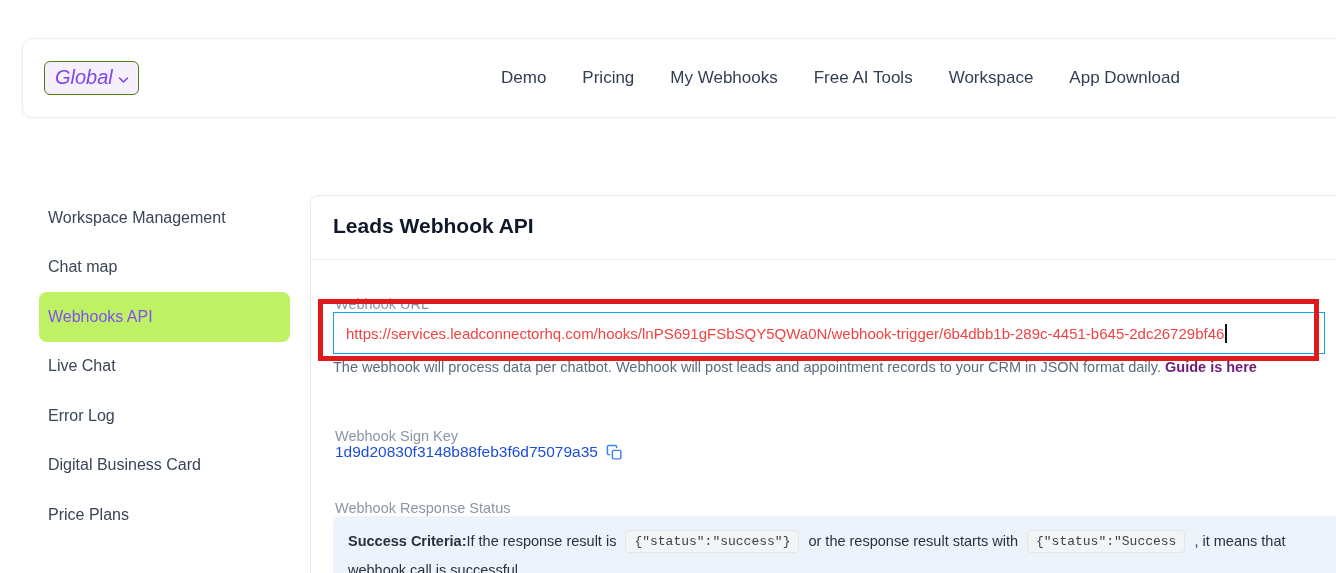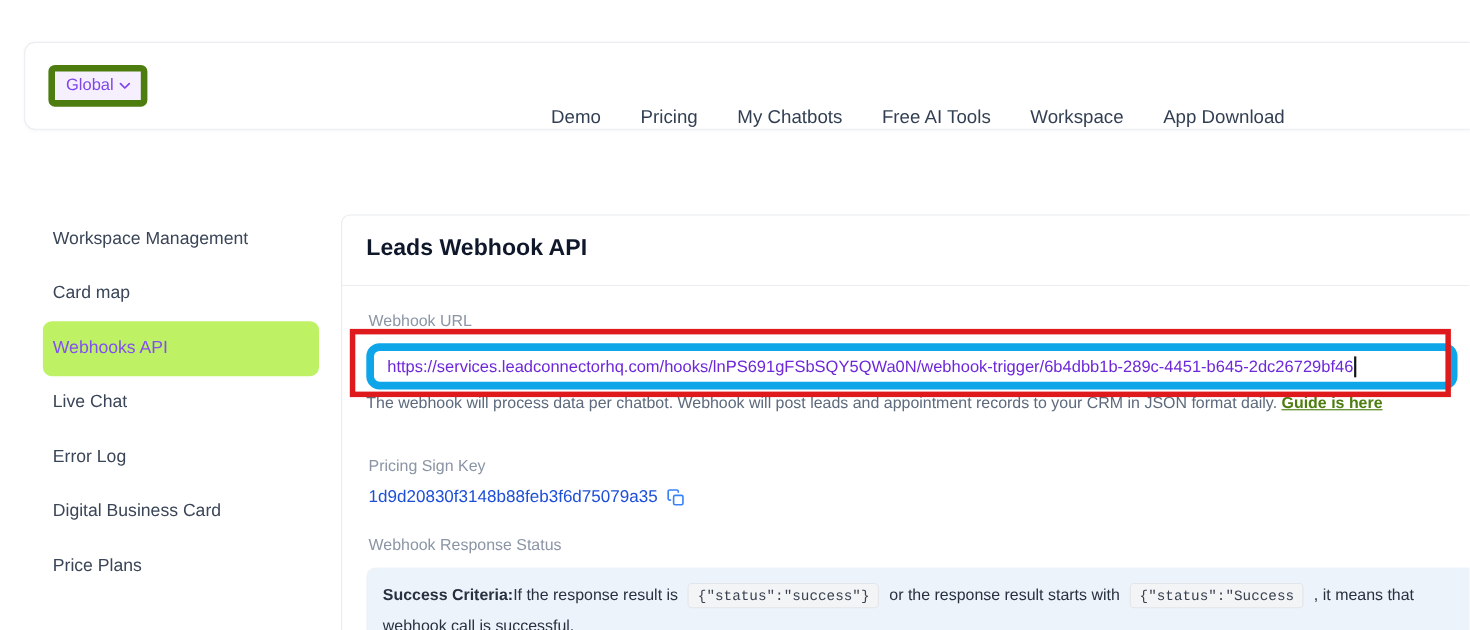--- a/index.html
+++ b/index.html
@@ -20,24 +20,24 @@
     border: 1px solid #ebedf1;
     border-radius: 10px;
     box-shadow: 0 1px 3px rgba(20,30,50,.04);
     display: flex; align-items: center;
   }
   .brand-group { display: flex; align-items: center; margin-left: 22px; cursor: pointer; }
   .logo { width: 47px; height: 47px; flex: 0 0 auto; }
   .brand-name { margin-left: 15px; font-size: 22px; color: #2e3a4b; letter-spacing: .2px; }
   .global-badge {
     margin-left: 21px; display: inline-flex; align-items: center; gap: 5px;
-    background: #f6f0fe; border: 6px solid #4d7c0f; color: #7e45e8;
-    font-size: 15px; padding: 4px 9px 5px 10px; border-radius: 6px; cursor: pointer;
+    background: #f6f0fe; border: 1px solid #4d7c0f; color: #7e45e8;
+    font-size: 20px; padding: 4px 9px 5px 10px; border-radius: 6px; cursor: pointer; font-style: italic;
   }
-  .nav { position: absolute; left: 478px; top: 0; height: 100%; display: flex; align-items: flex-end; gap: 36px; }
+  .nav { position: absolute; left: 478px; top: 0; height: 100%; display: flex; align-items: center; gap: 36px; }
   .nav-item { font-size: 17px; color: #323f52; cursor: pointer; white-space: nowrap; }
 
   
   .sidebar { position: absolute; left: 39px; top: 193px; width: 251px; }
   .side-item {
     height: 49.5px; display: flex; align-items: center;
     padding-left: 9px; font-size: 16px; color: #3a4557;
     border-radius: 8px; cursor: pointer; white-space: nowrap;
   }
   .side-item.active { background: #bef264; color: #8250f0; }
@@ -48,40 +48,40 @@
     width: 1036px; height: 430px;
     background: #fff; border: 1px solid #e9ebef;
     border-radius: 8px 0 0 0;
   }
   .content-title {
     position: absolute; left: 22px; top: 18px;
     font-size: 21px; font-weight: 600; color: #0f172a;
   }
   .title-divider { position: absolute; left: 0; top: 63px; width: 100%; border-top: 1px solid #eceef1; }
 
-  .field-label { position: absolute; left: 24px; font-size: 14.5px; color: #8b95a5; white-space: nowrap; }
+  .field-label { position: absolute; left: 24px; font-size: 14.5px; color: #8b95a5; white-space: nowrap; margin-top: 12px; }
   .lbl-url { top: 88px; }
   .lbl-key { top: 220px; }
   .lbl-status { top: 292px; }
 
   .url-input {
     position: absolute; left: 22px; top: 116px;
     width: 992px; height: 42px;
-    border: 7px solid #0ea5e9; border-radius: 12px; background: #fff;
+    border: 1px solid #0ea5e9; border-radius: 0; background: #fff;
     display: flex; align-items: center; padding: 0 12px;
-    font-size: 15px; color: #6d28d9; white-space: nowrap; overflow: hidden;
+    font-size: 15px; color: #ef4444; white-space: nowrap; overflow: hidden;
     cursor: text;
   }
   .caret { display: inline-block; width: 1.5px; height: 19px; background: #101418; margin-left: 1px; }
 
   .helper {
     position: absolute; left: 22px; top: 163px;
     font-size: 14.5px; color: #5d6a7c; white-space: nowrap;
   }
-  .guide-link { color: #4d7c0f; font-weight: 700; text-decoration: underline; cursor: pointer; }
+  .guide-link { color: #701a75; font-weight: 700; cursor: pointer; }
 
   .key-row {
     position: absolute; left: 24px; top: 247px;
     display: flex; align-items: center; gap: 8px;
     font-size: 15.5px; color: #1d4ed8;
   }
   .copy-btn { cursor: pointer; display: inline-flex; align-items: center; }
 
   .info-box {
     position: absolute; left: 22px; top: 320px;
@@ -114,30 +114,30 @@
     <span>Global</span>
     <span>
       <svg width="11" height="8" viewBox="0 0 11 8">
           <path d="M1.5 2 L5.5 6 L9.5 2" fill="none" stroke="#7e45e8" stroke-width="1.6" stroke-linecap="round" stroke-linejoin="round"></path>
         </svg>
     </span>
   </span>
   <nav class="nav">
     <span class="nav-item">Demo</span>
     <span class="nav-item">Pricing</span>
-    <span class="nav-item">My Chatbots</span>
+    <span class="nav-item">My Webhooks</span>
     <span class="nav-item">Free AI Tools</span>
     <span class="nav-item">Workspace</span>
     <span class="nav-item">App Download</span>
   </nav>
 </div>
 
 <div class="sidebar">
   <div class="side-item">Workspace Management</div>
-  <div class="side-item">Card map</div>
+  <div class="side-item">Chat map</div>
   <div class="side-item active">Webhooks API</div>
   <div class="side-item">Live Chat</div>
   <div class="side-item">Error Log</div>
   <div class="side-item">Digital Business Card</div>
   <div class="side-item">Price Plans</div>
 </div>
 
 <div class="content">
   <h1 class="content-title">Leads Webhook API</h1>
   <div class="title-divider"></div>
@@ -146,21 +146,21 @@
 
   <div class="url-input">
     <span>https://services.leadconnectorhq.com/hooks/lnPS691gFSbSQY5QWa0N/webhook-trigger/6b4dbb1b-289c-4451-b645-2dc26729bf46</span>
     <span class="caret"></span>
   </div>
 
   <div class="helper">
     <span>The webhook will process data per chatbot. Webhook will post leads and appointment records to your CRM in JSON format daily. </span><span class="guide-link">Guide is here</span>
   </div>
 
-  <div class="field-label lbl-key">Pricing Sign Key</div>
+  <div class="field-label lbl-key">Webhook Sign Key</div>
   <div class="key-row">
     <span>1d9d20830f3148b88feb3f6d75079a35</span>
     <span class="copy-btn">
       <svg width="17" height="17" viewBox="0 0 24 24" fill="none" stroke="#3b82f6" stroke-width="2.1" stroke-linecap="round" stroke-linejoin="round">
         <rect x="9" y="9" width="12" height="12" rx="2"></rect>
         <path d="M5 15 H4 a2 2 0 0 1 -2 -2 V4 a2 2 0 0 1 2 -2 h9 a2 2 0 0 1 2 2 v1"></path>
       </svg>
     </span>
   </div>
 

